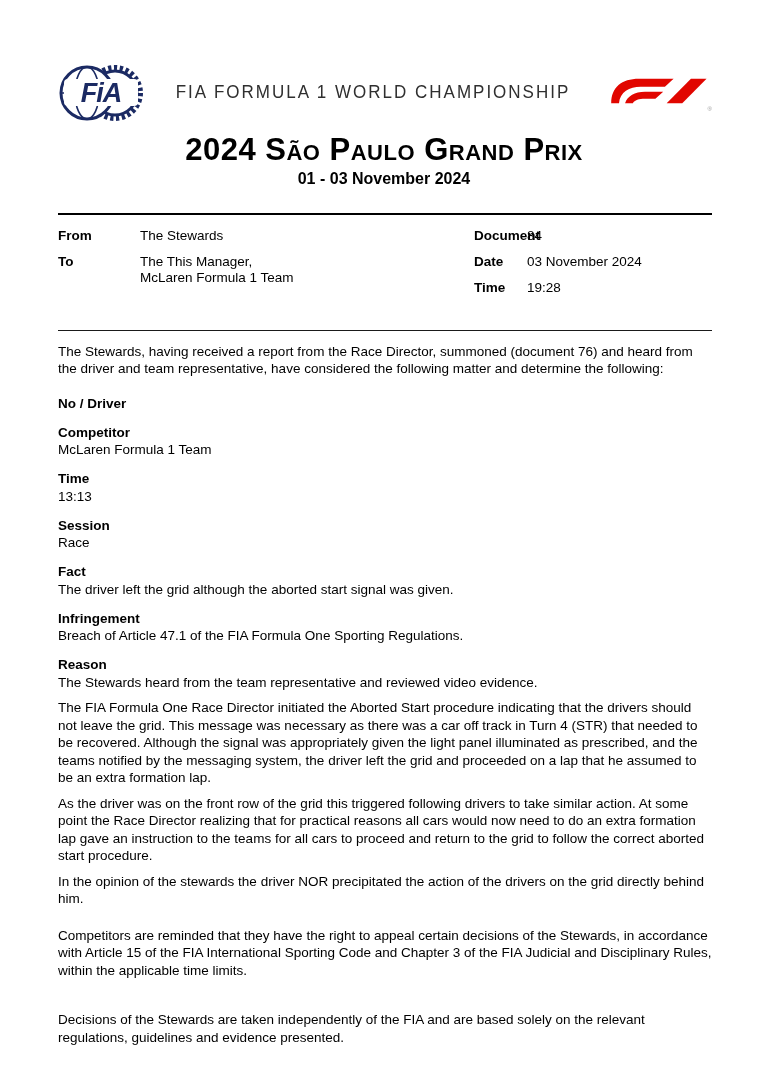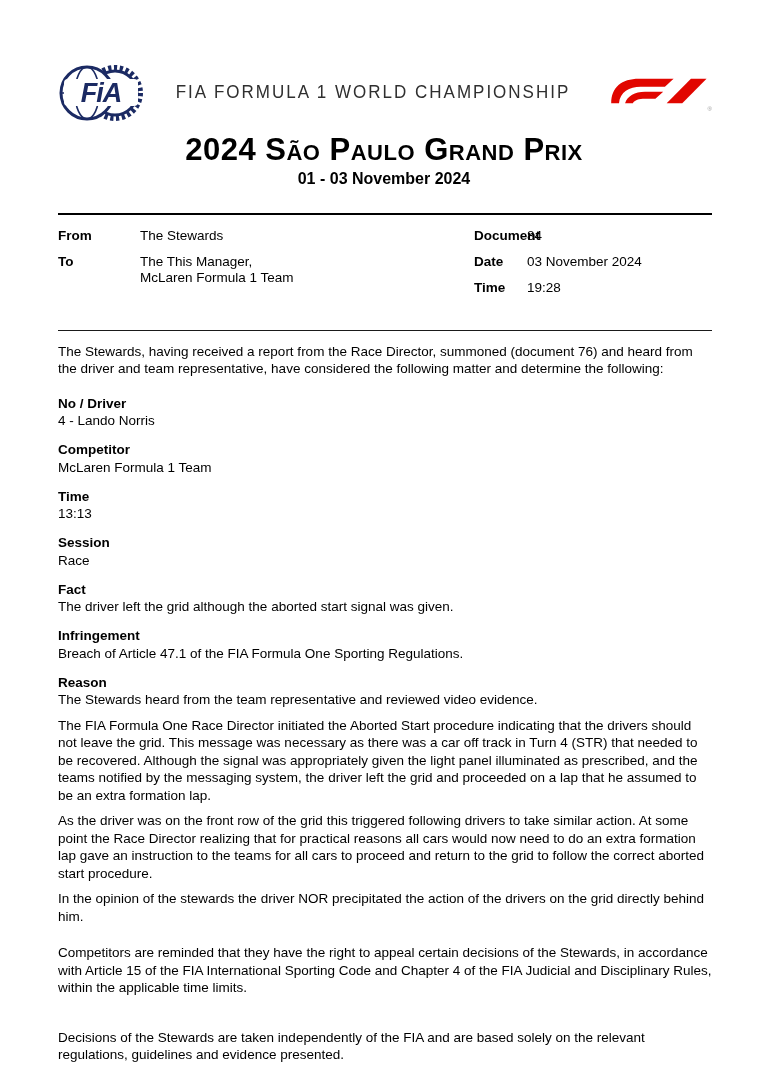--- a/index.html
+++ b/index.html
@@ -163,21 +163,20 @@
   </div>
 
   <div class="rule-thin"></div>
 
   <p class="intro">The Stewards, having received a report from the Race Director, summoned (document 76) and heard from the driver and team representative, have considered the following matter and determine the following:</p>
 
   <div class="fields">
 
     <div class="field-row">
       <div class="field-label">No / Driver</div>
-      <div class="field-value">4 - Lando Norris</div>
     </div>
 
     <div class="field-row">
       <div class="field-label">Competitor</div>
       <div class="field-value">McLaren Formula 1 Team</div>
     </div>
 
     <div class="field-row">
       <div class="field-label">Time</div>
       <div class="field-value">13:13</div>
@@ -199,19 +198,19 @@
     </div>
 
 
     <div class="field-row">
       <div class="field-label">Reason</div>
       <div class="field-value">
         <p>The Stewards heard from the team representative and reviewed video evidence.</p>
         <p>The FIA Formula One Race Director  initiated the Aborted Start procedure indicating that the drivers should not leave the grid. This message was necessary as there was a car off track in Turn 4 (STR) that needed to be recovered. Although the signal was appropriately given the light panel illuminated as prescribed, and the teams notified by the messaging system, the driver left the grid and proceeded on a lap that he assumed to be an extra formation lap.</p>
         <p>As the driver was on the front row of the grid this triggered following drivers to take similar action. At some point the Race Director realizing that for practical reasons all cars would now need to do an extra formation lap gave an instruction to the teams for all cars to proceed and return to the grid to follow the correct aborted start procedure.</p>
         <p>In the opinion of the stewards the driver NOR precipitated the action of the drivers on the grid directly behind him.</p>
-        <p class="gap-before">Competitors are reminded that they have the right to appeal certain decisions of the Stewards, in accordance with Article 15 of the FIA International Sporting Code and Chapter 4 of the FIA Judicial and Disciplinary Rules, within the applicable time limits.</p>
+        <p class="gap-before">Competitors are reminded that they have the right to appeal certain decisions of the Stewards, in accordance with Article 15 of the FIA International Sporting Code and Chapter 3 of the FIA Judicial and Disciplinary Rules, within the applicable time limits.</p>
         <p class="gap-before-lg">Decisions of the Stewards are taken independently of the FIA and are based solely on the relevant regulations, guidelines and evidence presented.</p>
       </div>
     </div>
 
   </div>
 </div>
 
 </body></html>

